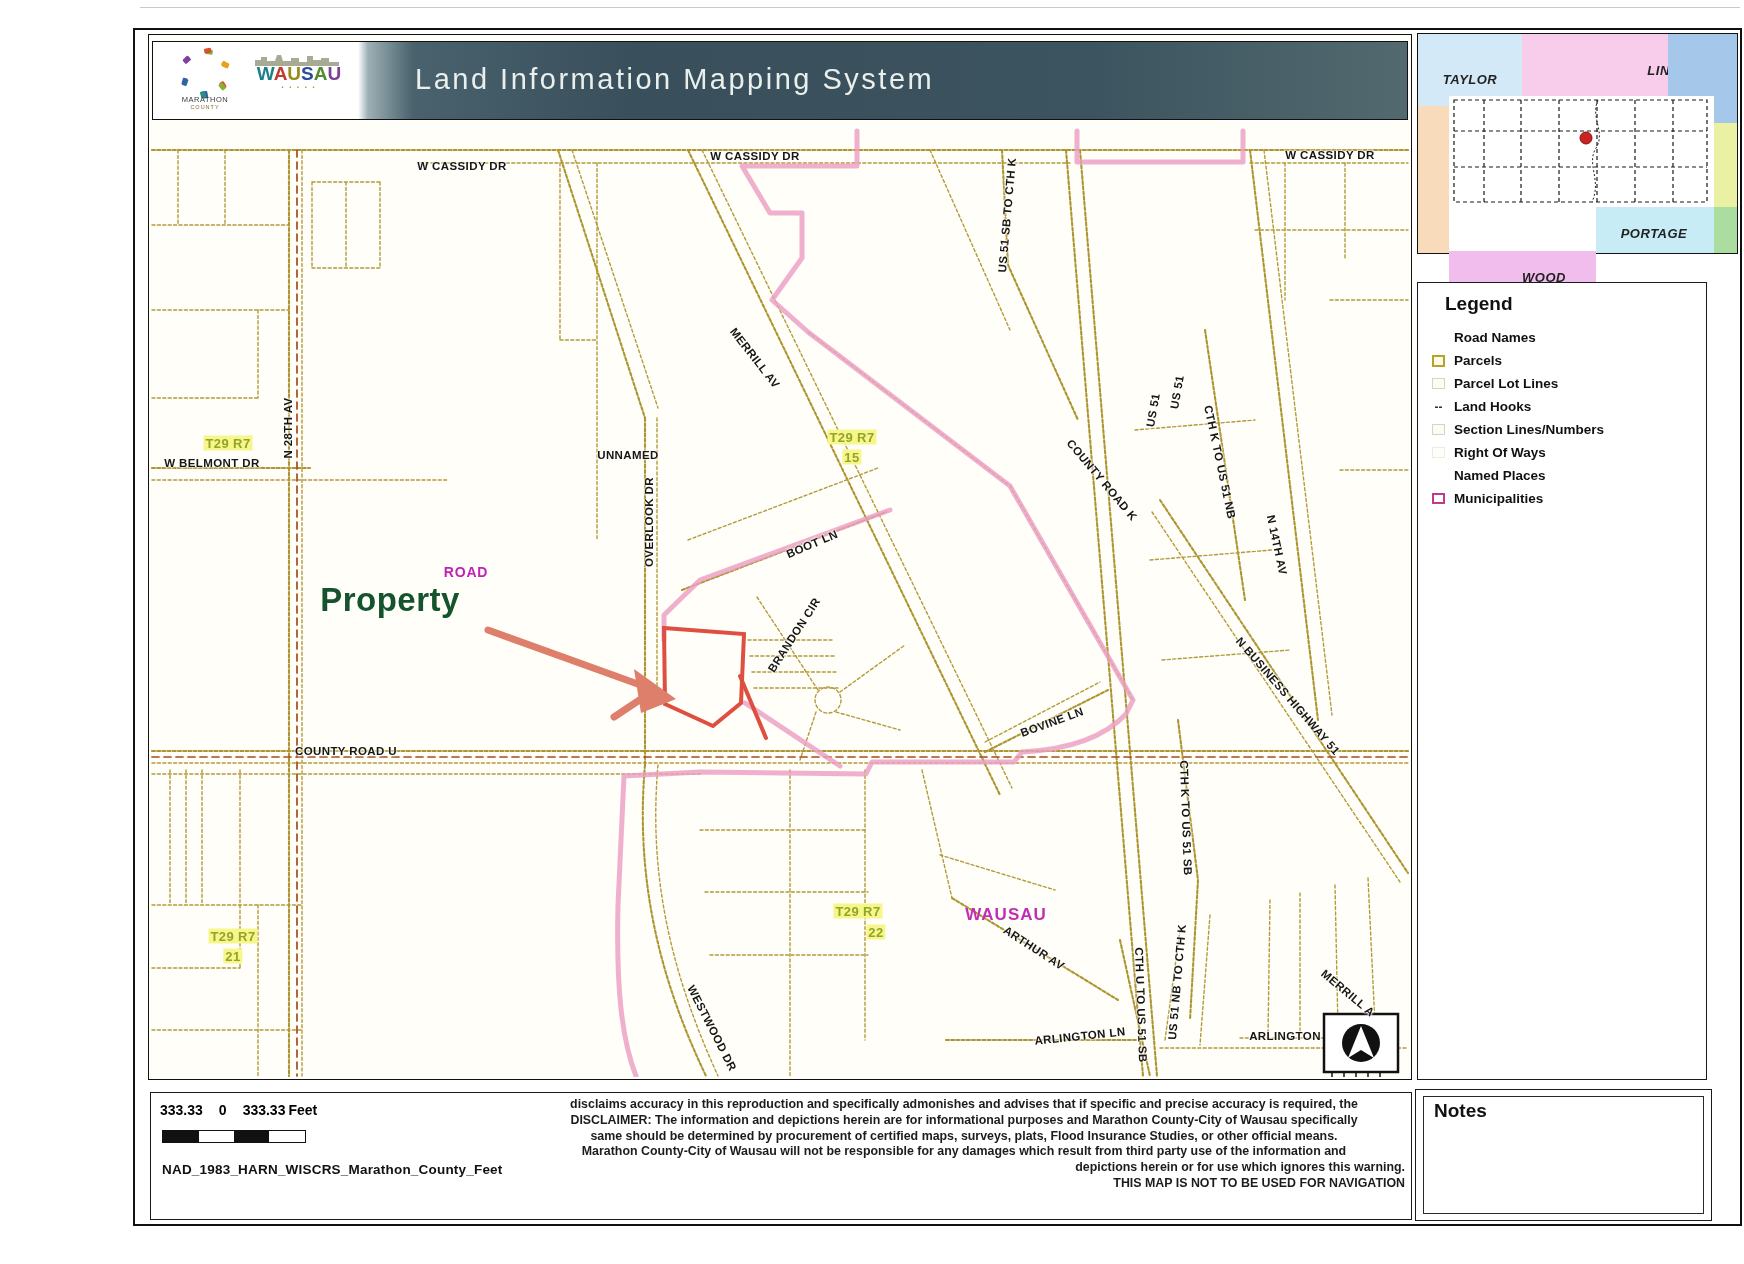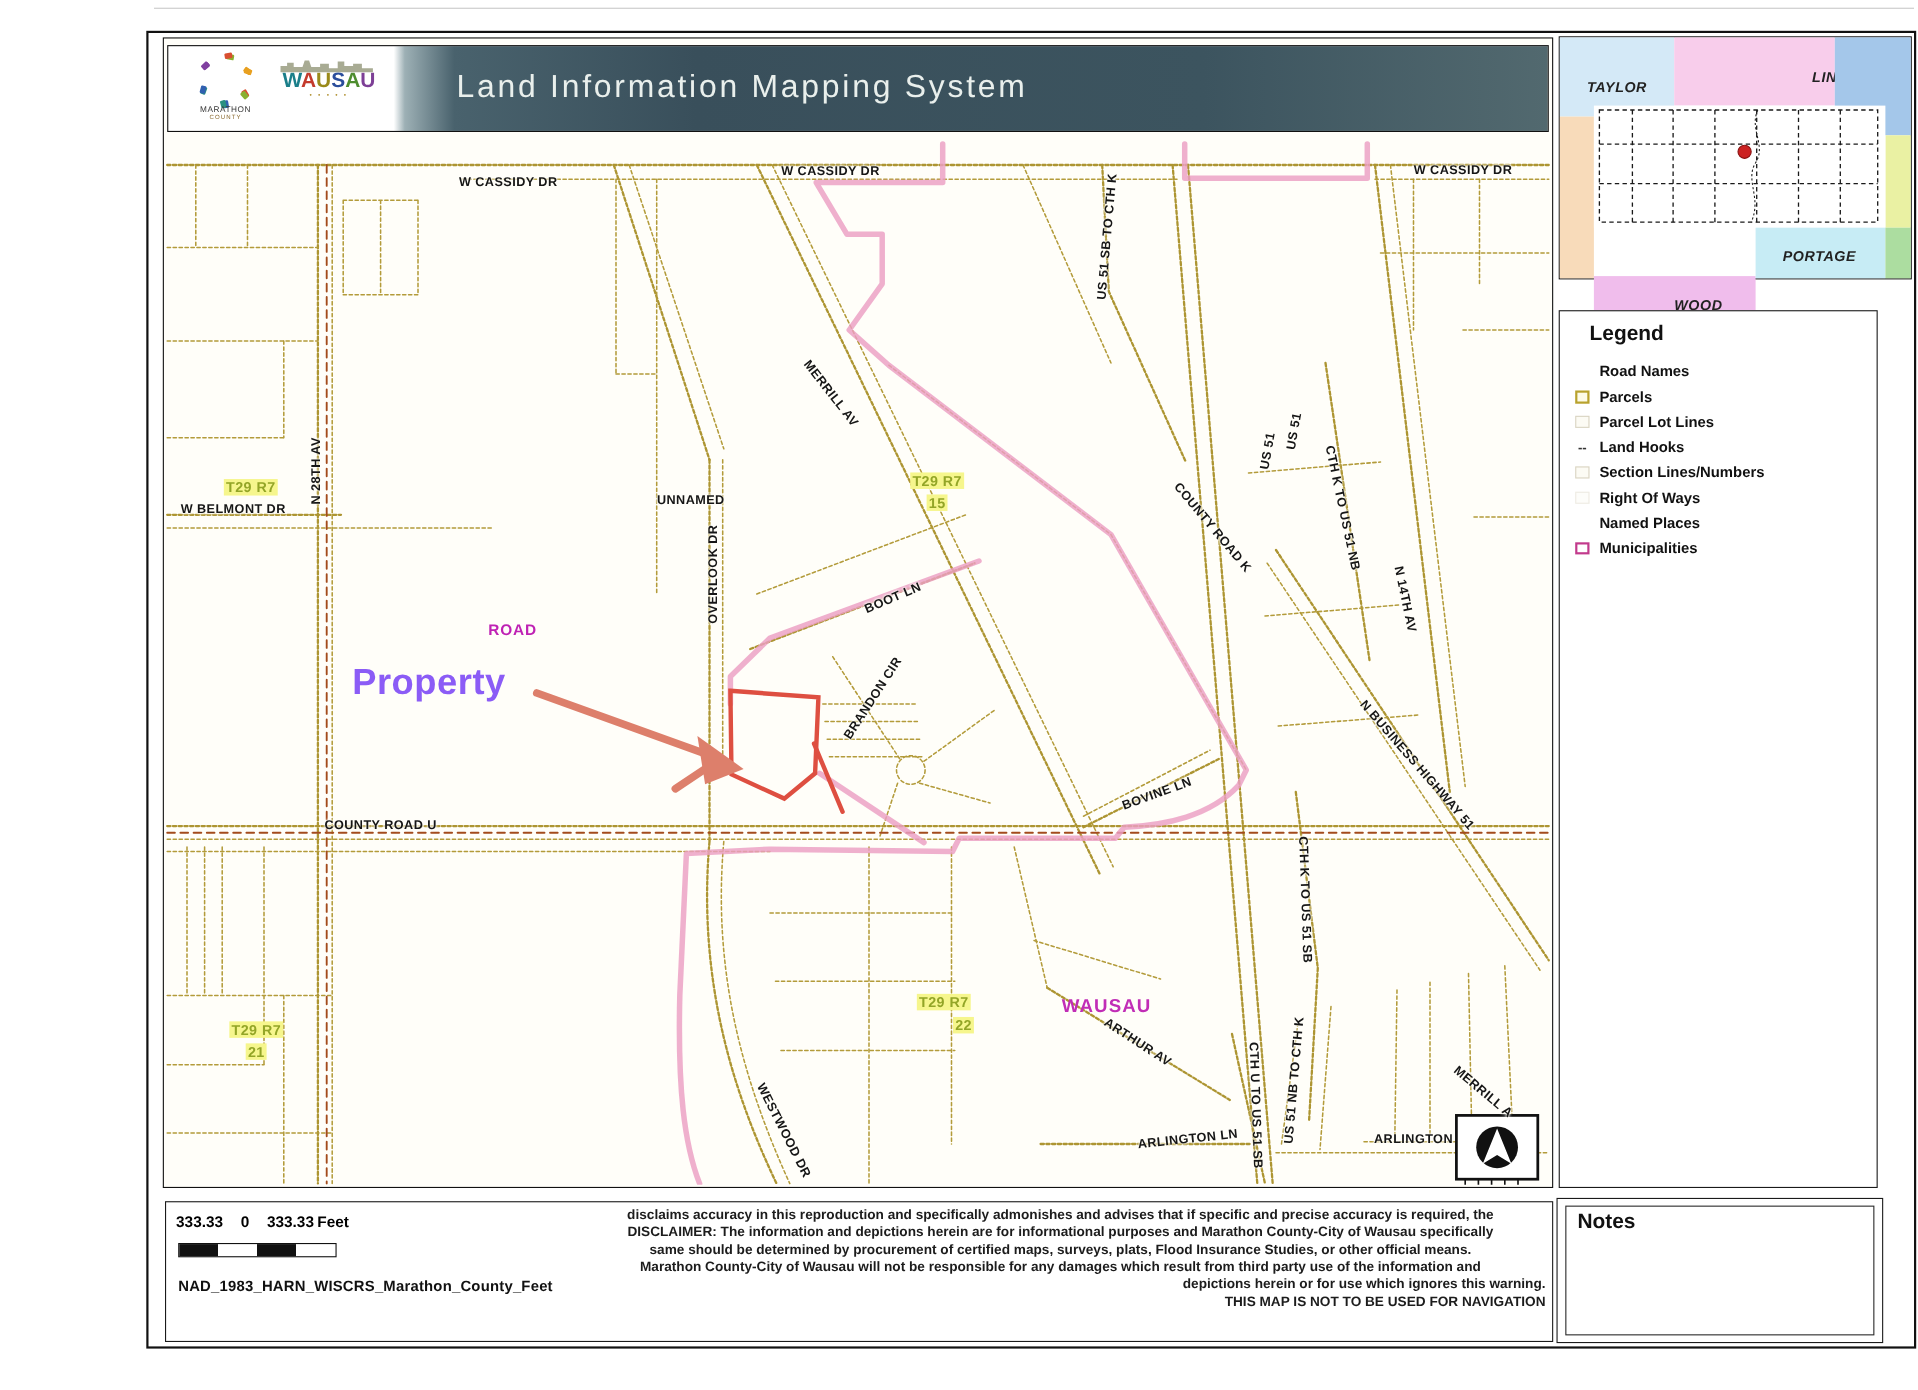--- a/index.html
+++ b/index.html
@@ -45,21 +45,21 @@
   .county-cell{position:absolute;}
   .county-label{position:absolute;transform:translate(-50%,-50%);font-size:13px;font-weight:bold;
                 font-style:italic;color:#222;letter-spacing:.5px;white-space:nowrap;}
 
   
   .map-label{position:absolute;white-space:nowrap;font-weight:bold;color:#161616;font-size:11.5px;
              letter-spacing:.4px;text-shadow:0 0 3px #fffef9,0 0 3px #fffef9,0 0 2px #fffef9;}
   .map-label.twp{color:#93a527;background:#f6f68d;padding:0 2px;font-size:13px;text-shadow:none;line-height:15px;}
   .map-label.maine{color:#bf22b4;font-size:14px;letter-spacing:.8px;text-shadow:none;}
   .map-label.wausau{color:#c12db6;font-size:17px;letter-spacing:1px;text-shadow:none;}
-  .map-label.property{color:#8b5cf6;font-size:33px;letter-spacing:.5px;text-shadow:none;margin-top:20px;}
+  .map-label.property{color:#14532d;font-size:33px;letter-spacing:.5px;text-shadow:none;}
 
   svg{position:absolute;left:0;top:0;}
   
   #marathon-logo{left:165px;top:47px;width:80px;height:66px;}
   #marathon-name{left:165px;top:95px;width:80px;text-align:center;font-size:7.5px;font-weight:normal;color:#3a3a3a;letter-spacing:.5px;}
   #marathon-sub{left:165px;top:104px;width:80px;text-align:center;font-size:5.5px;color:#8a6a30;letter-spacing:1px;}
   #wausau-logo{left:247px;top:50px;width:104px;height:60px;text-align:center;}
   #wausau-letters{margin-top:14px;font-size:19px;font-weight:bold;letter-spacing:0;line-height:19px;}
   #wausau-dots{font-size:6px;letter-spacing:2px;color:#b09030;margin-top:1px;}
 </style>

